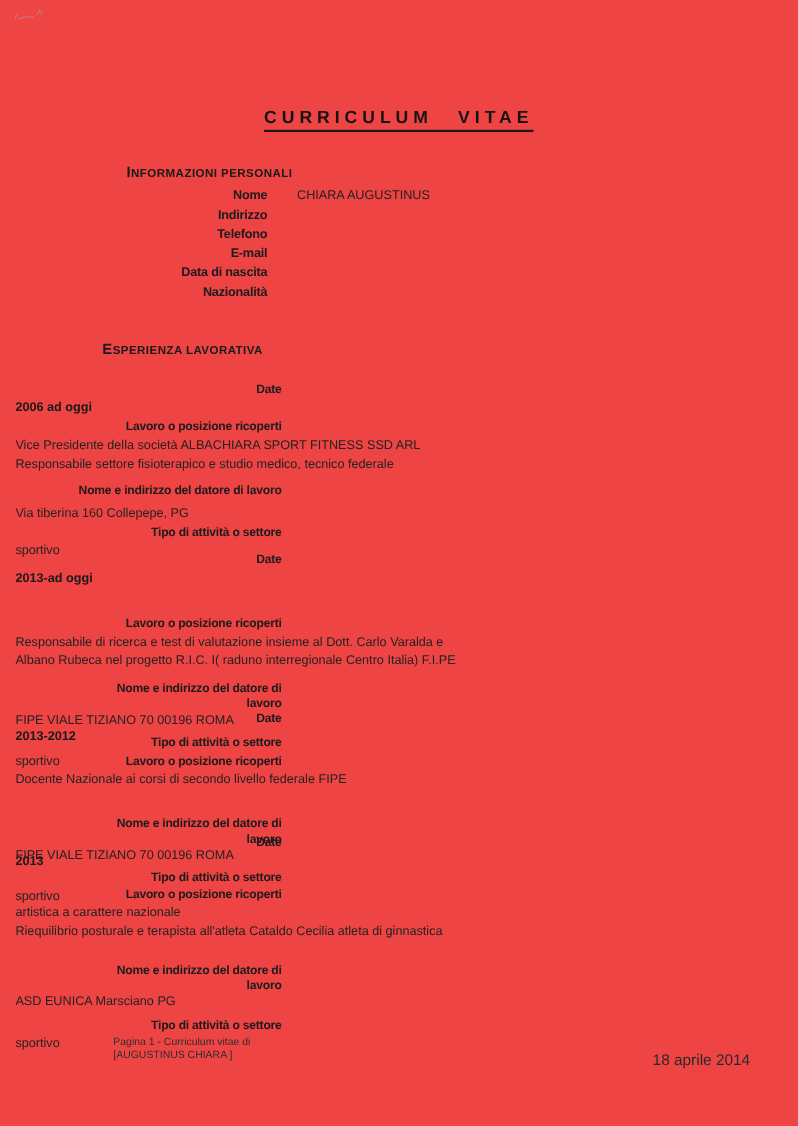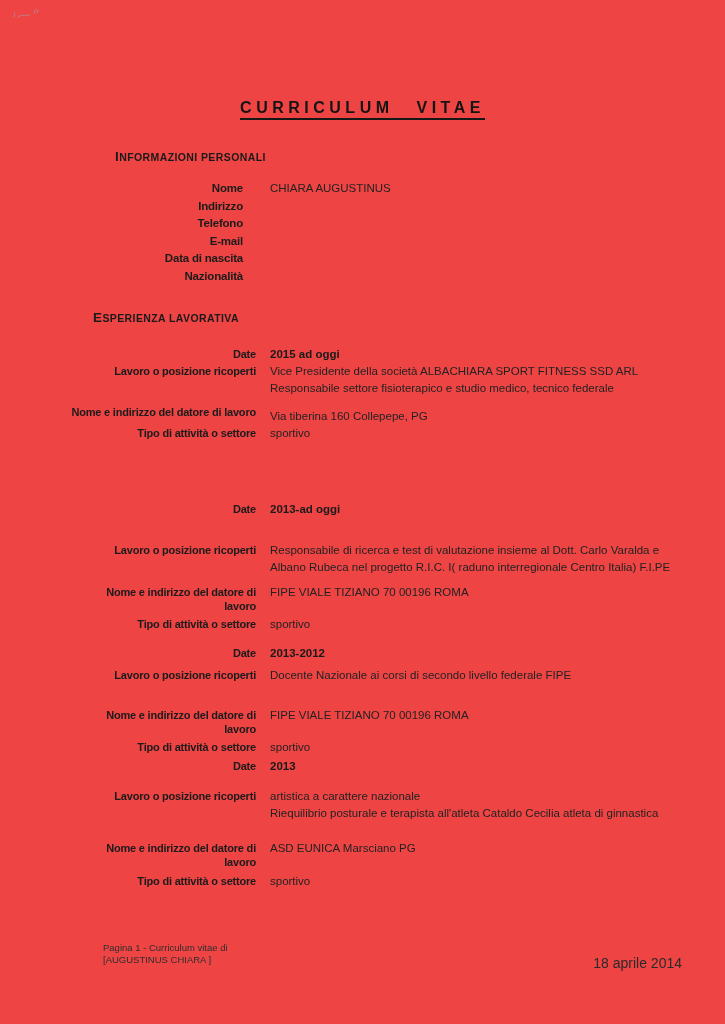--- a/index.html
+++ b/index.html
@@ -36,35 +36,35 @@
   .sec {
     position:absolute;
     font-weight:bold; font-size:10.5px; letter-spacing:.4px;
     color:#1a1a1a; white-space:nowrap;
   }
   .sec::first-letter { font-size:13.5px; }
   .sec-info { top:149px; left:115px; }
   .sec-exp  { top:310px; left:93px;  }
 
   
-  .personal { position:absolute; top:181px; left:0; width:725px; }
+  .personal { position:absolute; top:171px; left:0; width:725px; }
   .prow { display:flex; height:17.6px; }
   .plabel {
     width:243px; flex:none; text-align:right;
     font-weight:bold; font-size:11.5px; letter-spacing:-.2px; line-height:15px;
     color:#1b1b1b;
   }
   .pvalue {
     padding-left:27px; font-size:11.5px; line-height:15px; color:#222;
   }
 
   
   .entry { position:absolute; left:0; width:725px; }
   .e1 { top:346px; } .e2 { top:501px; } .e3 { top:645px; } .e4 { top:758px; }
-  .erow { display:flex; }
+  .erow { display:flex;flex-direction:column; }
   .elabel {
     width:256px; flex:none; text-align:right;
     font-weight:bold; font-size:11px; letter-spacing:-.2px; line-height:17px;
     color:#1b1b1b;
   }
   .elabel.two-line div { line-height:13.5px; }
   .elabel.two-line { padding-top:2px; }
   .evalue {
     flex:1; padding-left:14px;
     font-size:11.5px; line-height:17px; color:#222;
@@ -129,21 +129,21 @@
       <div class="plabel">Nazionalità</div>
       <div class="pvalue"></div>
     </div>
   </div>
 
   <div class="sec sec-exp">ESPERIENZA LAVORATIVA</div>
 
   <div class="entry e1">
     <div class="erow">
       <div class="elabel">Date</div>
-      <div class="evalue bold">2015 ad oggi</div>
+      <div class="evalue bold">2006 ad oggi</div>
     </div>
     <div class="erow">
       <div class="elabel">Lavoro o posizione ricoperti</div>
       <div class="evalue">
         <div>Vice Presidente della società ALBACHIARA SPORT FITNESS SSD ARL</div>
         <div>Responsabile settore fisioterapico e studio medico, tecnico federale</div>
       </div>
     </div>
     <div class="erow mt7">
       <div class="elabel">Nome e indirizzo del datore di lavoro</div>

